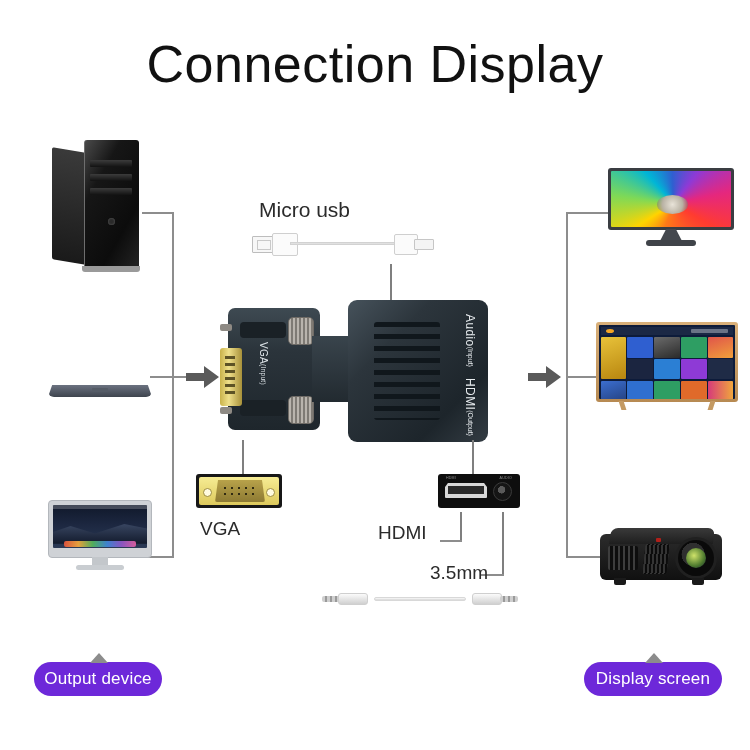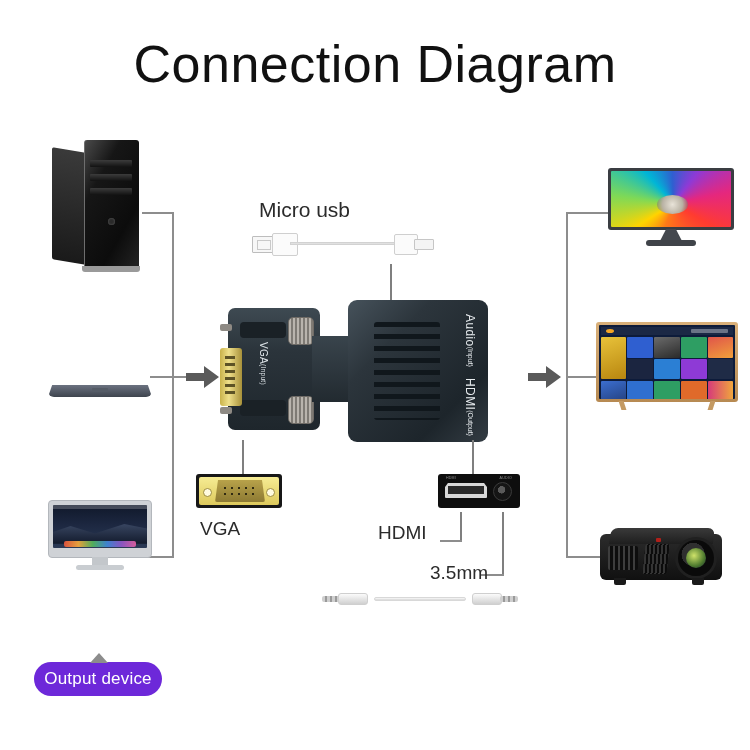--- a/index.html
+++ b/index.html
@@ -237,21 +237,21 @@
   .aux .tip{position:absolute;top:3px;width:18px;height:6px;
     background:repeating-linear-gradient(90deg,#cfcfcf 0 3px,#9a9a9a 3px 5px);
     border-radius:2px;}
   .aux .plugL .tip{left:0;} .aux .plugR .tip{right:0;}
 </style>
 </head>
 <body>
 
 <div class="stage">
 
-  <div class="title">Connection Diagram</div>
+  <div class="title">Connection Display</div>
 
   <div class="busline vline" style="left:172px;top:212px;height:346px;"></div>
   <div class="busline hline" style="left:142px;top:212px;width:32px;"></div>
   <div class="busline hline" style="left:150px;top:376px;width:24px;"></div>
   <div class="busline hline" style="left:142px;top:556px;width:32px;"></div>
   <div class="busline hline" style="left:172px;top:376px;width:14px;"></div>
 
   <svg class="arrow" style="left:186px;top:364px;" viewBox="0 0 34 26">
     <path d="M0 9 H18 V2 L33 13 L18 24 V17 H0 Z" fill="#5a5a5a"></path>
   </svg>
@@ -403,14 +403,17 @@
     <div class="wire"></div>
     <div class="plug plugR">
       <div class="barrel"></div>
       <div class="tip"></div>
     </div>
   </div>
 
   <div class="pill" style="left:34px;top:662px;width:128px;">
     <span>Output device</span>
   </div>
+  <div class="pill" style="left:584px;top:662px;width:138px;">
+    <span>Display screen</span>
+  </div>
 
 </div>
 
 </body></html>

